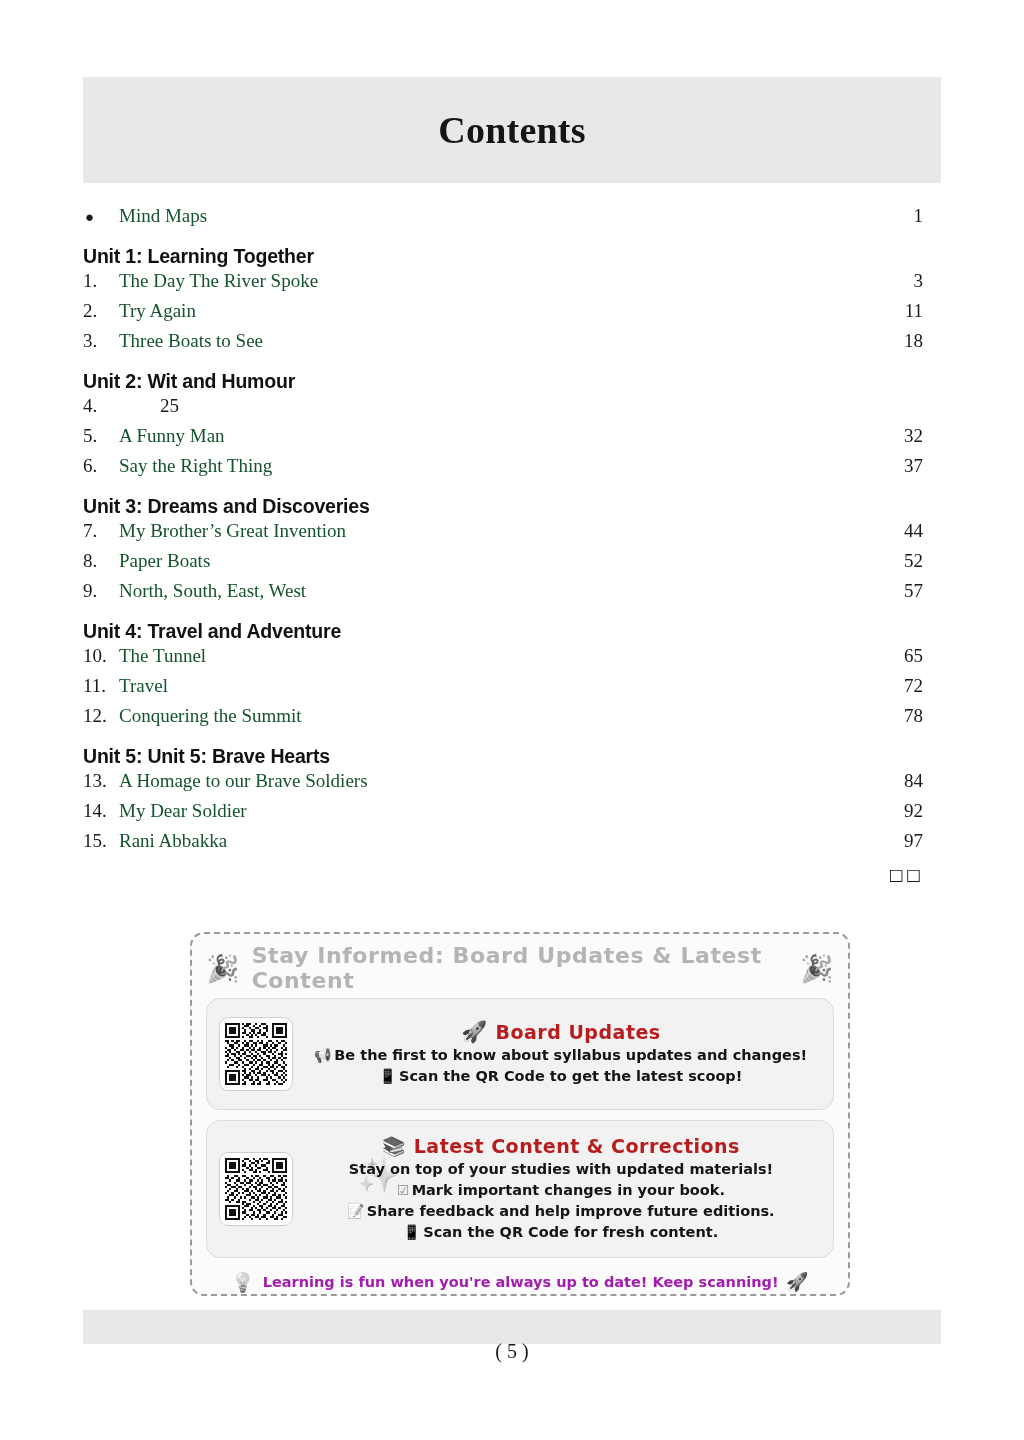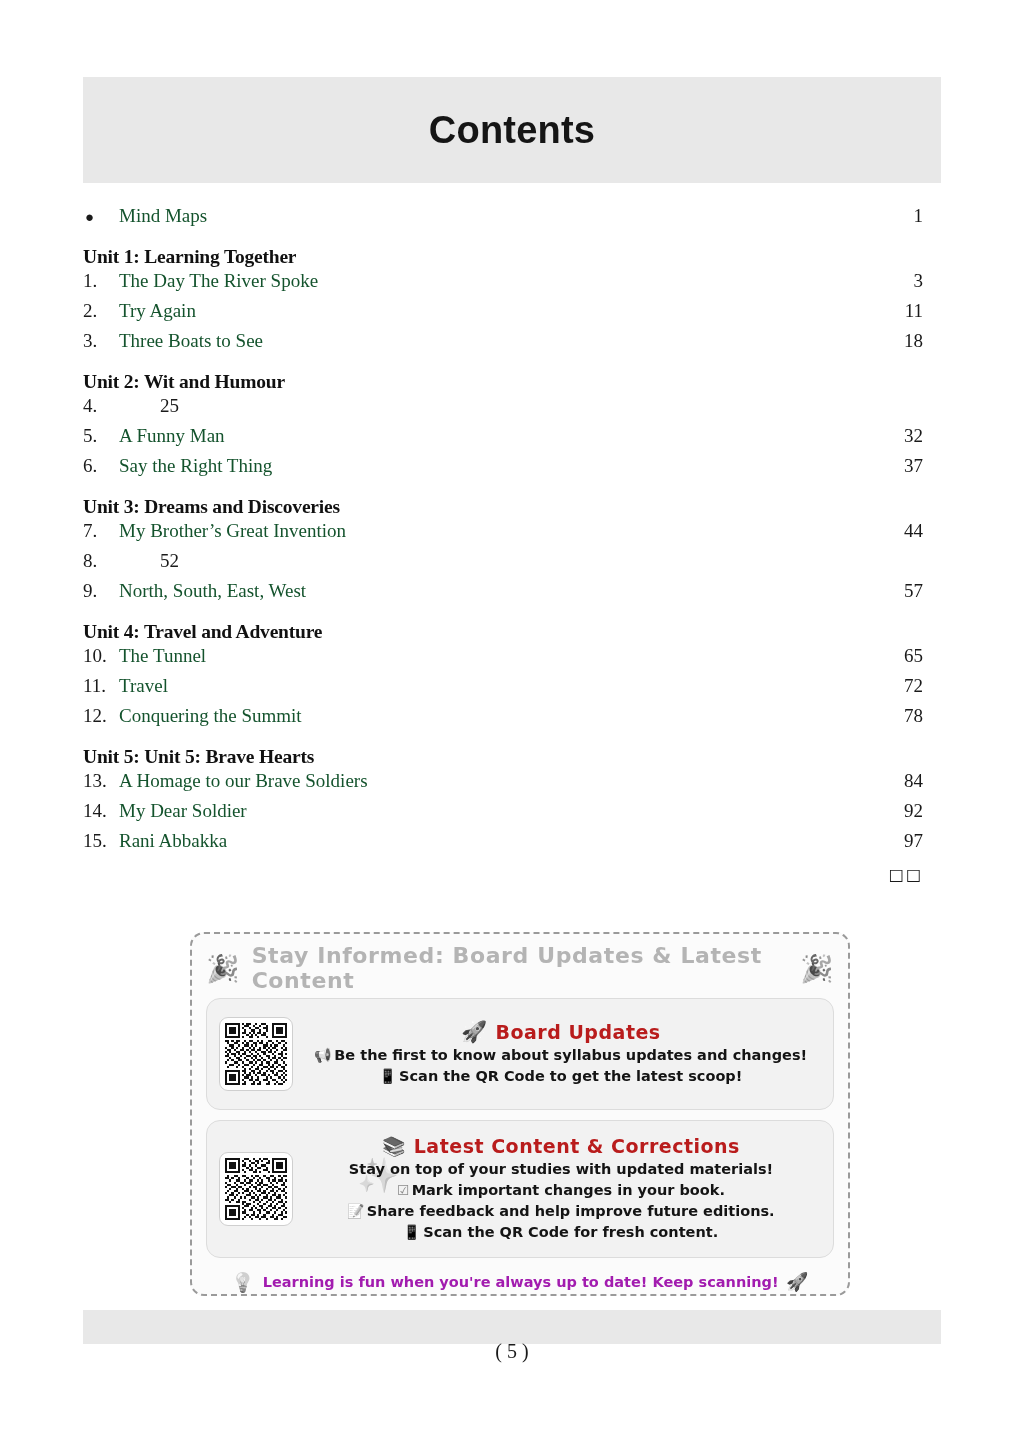--- a/index.html
+++ b/index.html
@@ -26,21 +26,21 @@
     left: 83px;
     top: 77px;
     width: 858px;
     height: 106px;
     background: #e8e8e8;
     display: flex;
     align-items: center;
     justify-content: center;
   }
   .header-title {
-    font-family: Liberation Sans, sans-serif;
+    font-family: Liberation Serif, serif;
     font-weight: bold;
     font-size: 38px;
     letter-spacing: 0.2px;
     color: #151515;
   }
 
   
   .toc {
     position: absolute;
     left: 83px;
@@ -85,21 +85,21 @@
     color: #1a1a1a;
   }
 
   .unit-row {
     height: 35px;
     display: flex;
     align-items: flex-end;
     padding-bottom: 2px;
   }
   .unit-label {
-    font-family: Liberation Serif, serif;
+    font-family: Liberation Sans, sans-serif;
     font-weight: bold;
     font-size: 19.5px;
     color: #111111;
     letter-spacing: -0.2px;
   }
 
   .endmark-row {
     display: flex;
     justify-content: flex-end;
     height: 28px;
@@ -317,20 +317,21 @@
       <div class="toc-row unit-row">
         <span class="unit-label">Unit 3: Dreams and Discoveries</span>
       </div>
       <div class="toc-row">
         <span class="toc-num">7.</span>
         <span class="toc-title">My Brother’s Great Invention</span>
         <span class="toc-page">44</span>
       </div>
       <div class="toc-row">
         <span class="toc-num">8.</span>
+        <span class="toc-title">Paper Boats</span>
         <span class="toc-page">52</span>
       </div>
       <div class="toc-row">
         <span class="toc-num">9.</span>
         <span class="toc-title">North, South, East, West</span>
         <span class="toc-page">57</span>
       </div>
       <div class="toc-row unit-row">
         <span class="unit-label">Unit 4: Travel and Adventure</span>
       </div>

